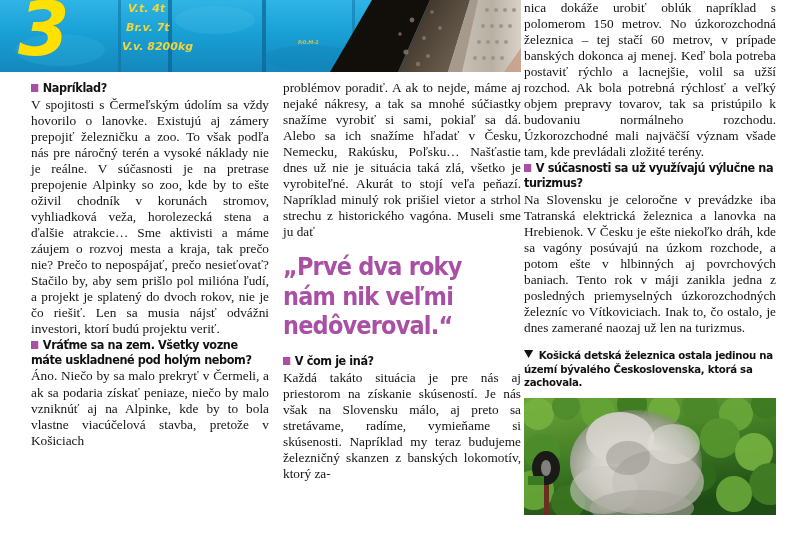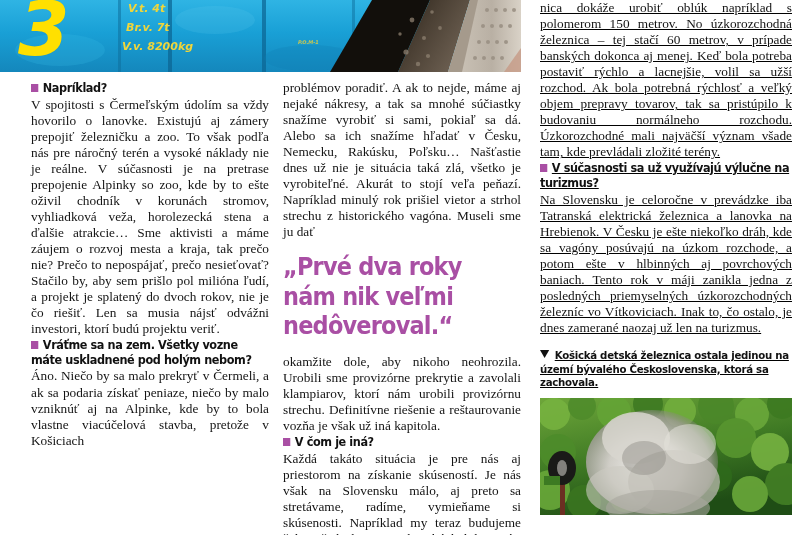--- a/index.html
+++ b/index.html
@@ -41,21 +41,21 @@
     text-shadow: 0 0 1px rgba(0,0,0,0.10);
   }
 
   
   .col {
     position: absolute;
     top: 80px;
   }
   #col1 { left: 31px;  width: 238px; }
   #col2 { left: 283px; width: 238px; }
-  #col3 { left: 540px; width: 252px; top: 0; text-decoration: underline; }
+  #col3 { left: 524px; width: 252px; top: 0; }
 
   p.body {
     margin: 0;
     font-family: "Liberation Serif", serif;
     font-size: 13.3px;
     line-height: 16.05px;
     text-align: justify;
     color: #131313;
     hyphens: auto;
     -webkit-hyphens: auto;
@@ -223,21 +223,20 @@
     <span class="qbullet"></span><span>Vráťme sa na zem. Všetky vozne máte uskladnené pod holým nebom?</span>
   </div>
   <p class="body">Áno. Niečo by sa malo prekryť v Čermeli, a ak sa podaria získať peniaze, niečo by malo vzniknúť aj na Alpinke, kde by to bola vlastne viacúčelová stavba, pretože v Košiciach</p>
 </div>
 
 <div class="col" id="col2">
   <p class="body">problémov poradiť. A ak to nejde, máme aj nejaké nákresy, a tak sa mnohé súčiastky snažíme vyrobiť si sami, pokiaľ sa dá. Alebo sa ich snažíme hľadať v Česku, Nemecku, Rakúsku, Poľsku… Našťastie dnes už nie je situácia taká zlá, všetko je vyrobiteľné. Akurát to stojí veľa peňazí. Napríklad minulý rok prišiel vietor a strhol strechu z historického vagóna. Museli sme ju dať</p>
   <div id="pullquote">„Prvé dva roky
 nám nik veľmi
 nedôveroval.“</div>
-  <p class="body">okamžite dole, aby nikoho neohrozila. Urobili sme provizórne prekrytie a zavolali klampiarov, ktorí nám urobili provizórnu strechu. Definitívne riešenie a reštaurovanie vozňa je však už iná kapitola.</p>
   <div class="qhead">
     <span class="qbullet"></span><span>V čom je iná?</span>
   </div>
   <p class="body">Každá takáto situácia je pre nás aj priestorom na získanie skúseností. Je nás však na Slovensku málo, aj preto sa stretávame, radíme, vymieňame si skúsenosti. Napríklad my teraz budujeme železničný skanzen z banských lokomotív, ktorý za-</p>
 </div>
 
 <div class="col" id="col3">
   <p class="body">nica dokáže urobiť oblúk napríklad s polomerom 150 metrov. No úzkorozchodná železnica – tej stačí 60 metrov, v prípade banských dokonca aj menej. Keď bola potreba postaviť rýchlo a lacnejšie, volil sa užší rozchod. Ak bola potrebná rýchlosť a veľký objem prepravy tovarov, tak sa pristúpilo k budovaniu normálneho rozchodu. Úzkorozchodné mali najväčší význam všade tam, kde prevládali zložité terény.</p>
   <div class="qhead">
     <span class="qbullet"></span><span>V súčasnosti sa už využívajú výlučne na turizmus?</span>

